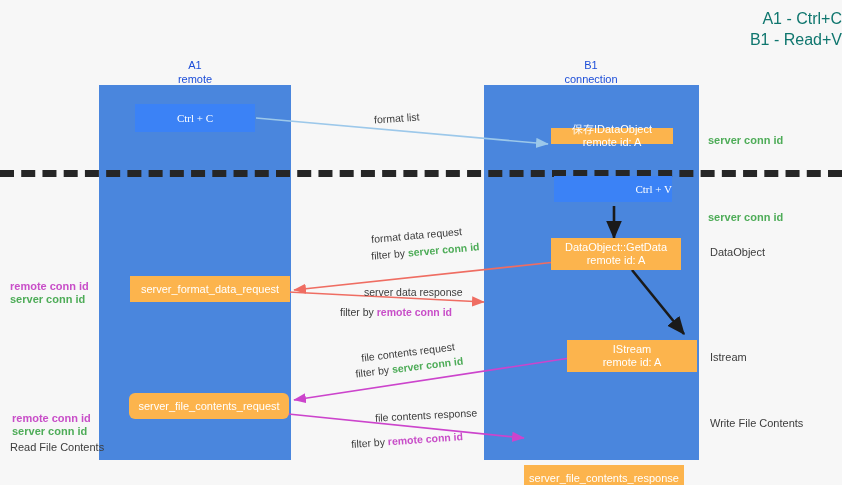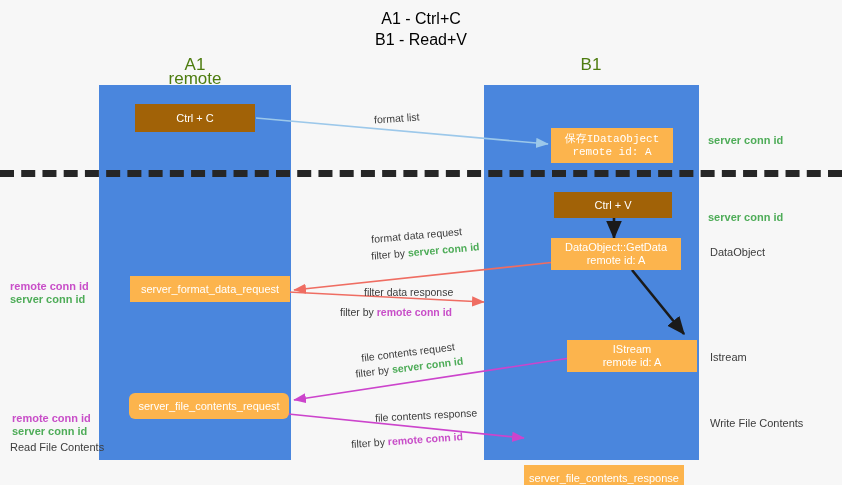--- a/index.html
+++ b/index.html
@@ -5,46 +5,46 @@
   html,body{margin:0;padding:0;}
   body{
     width:842px;height:485px;
     background:#f7f7f7;
     font-family:"Liberation Sans","DejaVu Sans",sans-serif;
     position:relative;overflow:hidden;
   }
   #stage{position:absolute;left:0;top:0;width:842px;height:485px;}
 
   .title-block{
-    position:absolute;left:0;top:8px;width:842px;text-align:center;
-    color:#000000;font-size:16px;line-height:21px;
+    position:absolute;left:0;top:8px;width:842px;text-align:right;
+    color:#0f766e;font-size:16px;line-height:21px;
   }
 
   .col-head{
-    position:absolute;text-align:center;color:#4d7c0f;
-    font-size:17px;line-height:14px;
+    position:absolute;text-align:center;color:#1d4ed8;
+    font-size:11px;line-height:14px;
   }
   .col-head .l1{display:block;}
   .col-head .l2{display:block;}
 
   .lane{position:absolute;background:#4a86dd;}
   #lane-a{left:99px;top:85px;width:192px;height:375px;}
   #lane-b{left:484px;top:85px;width:215px;height:375px;}
 
   .dashline{
     position:absolute;left:0px;top:170px;width:842px;height:0;
     border-top:7px dashed #262626;
   }
 
   .box{
     position:absolute;box-sizing:border-box;
     display:flex;flex-direction:column;align-items:center;justify-content:center;
     color:#ffffff;font-size:11px;line-height:13px;text-align:center;
   }
-  .box.green{background:#a16207;}
+  .box.green{background:#3b82f6;font-family:Liberation Serif, serif;}
   .box.orange{background:#fcb44d;}
   .box .ln{display:block;white-space:nowrap;}
 
   .side-label{
     position:absolute;font-size:11px;line-height:14px;white-space:nowrap;
   }
   .green-t{color:#4eac58;font-weight:bold;}
   .magenta-t{color:#c84ec8;font-weight:bold;}
   .dark-t{color:#3c3c3c;}
 
@@ -64,20 +64,21 @@
     <div>B1 - Read+V</div>
   </div>
 
   <div class="col-head" style="left:134px;top:58px;width:122px;">
     <span class="l1">A1</span>
     <span class="l2">remote</span>
   </div>
 
   <div class="col-head" style="left:530px;top:58px;width:122px;">
     <span class="l1">B1</span>
+    <span class="l2">connection</span>
   </div>
 
   <div class="lane" id="lane-a"></div>
   <div class="lane" id="lane-b"></div>
 
   <svg id="wires">
     <defs>
       <marker id="ah-blue" markerWidth="9" markerHeight="9" refX="7.5" refY="3.2" orient="auto">
         <path d="M0,0 L8,3.2 L0,6.4 z" fill="#9cc8ea"></path>
       </marker>
@@ -106,26 +107,26 @@
 
     <line x1="132" y1="398" x2="524" y2="438" stroke="#cc44cc" stroke-width="1.6" marker-end="url(#ah-mag)"></line>
   </svg>
 
   <div class="dashline"></div>
 
   <div class="box green" style="left:135px;top:104px;width:120px;height:28px;">
     <span class="ln">Ctrl + C</span>
   </div>
 
-  <div class="box orange" style="left:551px;top:128px;width:122px;height:35px;font-family:Liberation Mono, monospace;">
+  <div class="box orange" style="left:551px;top:128px;width:122px;height:16px;">
     <span class="ln">保存IDataObject</span>
     <span class="ln">remote id: A</span>
   </div>
 
-  <div class="box green" style="left:554px;top:192px;width:118px;height:26px;">
+  <div class="box green" style="left:554px;top:176px;width:118px;height:26px;align-items:flex-end;">
     <span class="ln">Ctrl + V</span>
   </div>
 
   <div class="box orange" style="left:551px;top:238px;width:130px;height:32px;">
     <span class="ln">DataObject::GetData</span>
     <span class="ln">remote id: A</span>
   </div>
 
   <div class="box orange" style="left:567px;top:340px;width:130px;height:32px;">
     <span class="ln">IStream</span>
@@ -162,21 +163,21 @@
   <div class="side-label magenta-t" style="left:12px;top:411px;">remote conn id</div>
   <div class="side-label green-t" style="left:12px;top:424px;">server conn id</div>
 
   <div class="edge-label" style="left:374px;top:111px;transform:rotate(-4deg);">format list</div>
 
   <div class="edge-label" style="left:371px;top:228px;transform:rotate(-5deg);">format data request</div>
   <div class="edge-label" style="left:371px;top:244px;transform:rotate(-5deg);">
     <span>filter by </span><span class="green-t">server conn id</span>
   </div>
 
-  <div class="edge-label" style="left:364px;top:285px;">filter data response</div>
+  <div class="edge-label" style="left:364px;top:285px;">server data response</div>
   <div class="edge-label" style="left:340px;top:305px;">
     <span>filter by </span><span class="magenta-t">remote conn id</span>
   </div>
 
   <div class="edge-label" style="left:361px;top:345px;transform:rotate(-7deg);">file contents request</div>
   <div class="edge-label" style="left:355px;top:360px;transform:rotate(-7deg);">
     <span>filter by </span><span class="green-t">server conn id</span>
   </div>
 
   <div class="edge-label" style="left:375px;top:408px;transform:rotate(-3deg);">file contents response</div>

